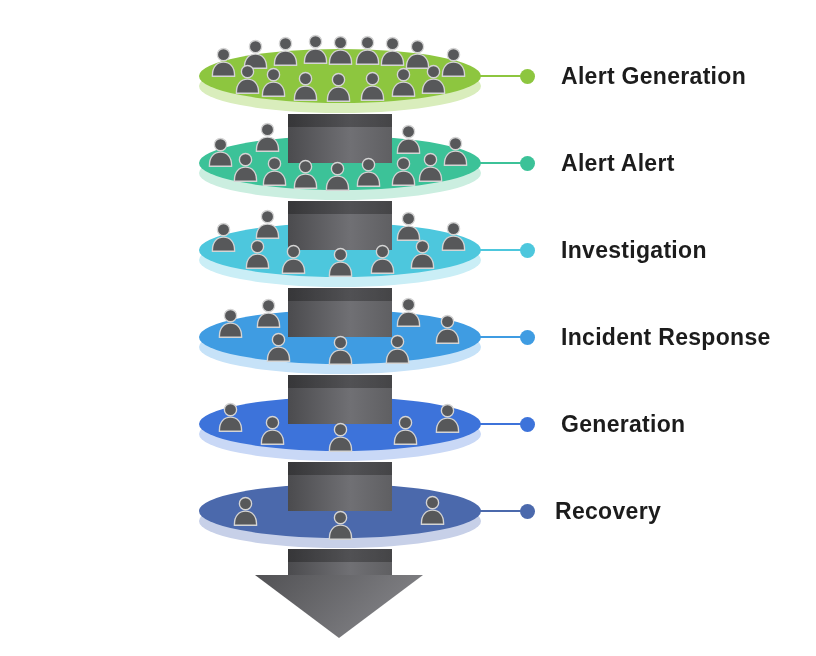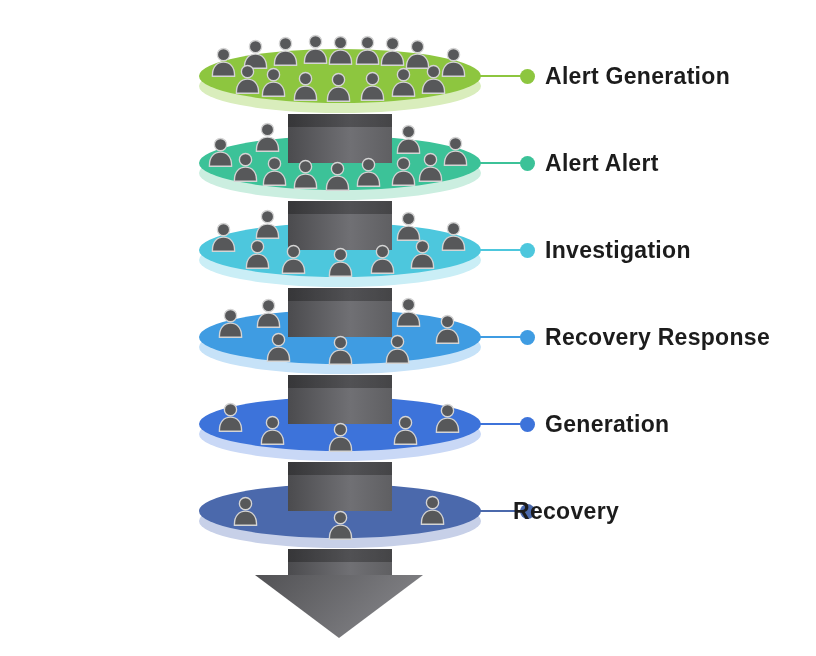--- a/index.html
+++ b/index.html
@@ -1,21 +1,21 @@
 <!DOCTYPE html>
 <html><head>
 <meta charset="utf-8">
 <style>
   html,body{margin:0;padding:0;background:#ffffff;}
   #canvas{position:relative;width:816px;height:656px;background:#ffffff;overflow:hidden;
           font-family:"Liberation Sans","DejaVu Sans",sans-serif;}
   .abs{position:absolute;}
   .ellipse{border-radius:50%;}
   .layer-label{font-size:23px;font-weight:700;letter-spacing:.3px;white-space:nowrap;
-               height:32px;line-height:32px;}
+               height:32px;line-height:32px;margin-left:16px;}
   .dot{width:15px;height:15px;border-radius:50%;}
   .cline{height:2.5px;border-radius:2px;}
   svg.person{display:block;overflow:visible;}
 </style>
 </head>
 <body>
 
 <div id="canvas" style="background: rgb(255, 255, 255);">
     <div class="abs ellipse" style="left: 199px; top: 59px; width: 282px; height: 54px; background: rgb(217, 237, 188); z-index: 1;"></div>
     <div class="abs ellipse" style="left: 199px; top: 49px; width: 282px; height: 54px; background: rgb(141, 198, 63); z-index: 2;"></div>
@@ -346,20 +346,20 @@
     <div class="abs dot" style="left: 520px; top: 68.5px; background: rgb(141, 198, 63); z-index: 6;"></div>
     <div class="abs layer-label" style="left: 545px; top: 60px; color: rgb(28, 28, 28); z-index: 6;">Alert Generation</div>
     <div class="abs cline" style="left: 476px; top: 161.75px; width: 45px; background: rgb(60, 194, 152); z-index: 1;"></div>
     <div class="abs dot" style="left: 520px; top: 155.5px; background: rgb(60, 194, 152); z-index: 6;"></div>
     <div class="abs layer-label" style="left: 545px; top: 147px; color: rgb(28, 28, 28); z-index: 6;">Alert Alert</div>
     <div class="abs cline" style="left: 476px; top: 248.75px; width: 45px; background: rgb(77, 199, 221); z-index: 1;"></div>
     <div class="abs dot" style="left: 520px; top: 242.5px; background: rgb(77, 199, 221); z-index: 6;"></div>
     <div class="abs layer-label" style="left: 545px; top: 234px; color: rgb(28, 28, 28); z-index: 6; text-align: center;">Investigation</div>
     <div class="abs cline" style="left: 476px; top: 335.75px; width: 45px; background: rgb(63, 156, 226); z-index: 1;"></div>
     <div class="abs dot" style="left: 520px; top: 329.5px; background: rgb(63, 156, 226); z-index: 6;"></div>
-    <div class="abs layer-label" style="left: 545px; top: 321px; color: rgb(28, 28, 28); z-index: 6;">Recovery Response</div>
+    <div class="abs layer-label" style="left: 545px; top: 321px; color: rgb(28, 28, 28); z-index: 6;">Incident Response</div>
     <div class="abs cline" style="left: 476px; top: 422.75px; width: 45px; background: rgb(61, 115, 218); z-index: 1;"></div>
     <div class="abs dot" style="left: 520px; top: 416.5px; background: rgb(61, 115, 218); z-index: 6;"></div>
     <div class="abs layer-label" style="left: 545px; top: 408px; color: rgb(28, 28, 28); z-index: 6;">Generation</div>
     <div class="abs cline" style="left: 476px; top: 509.75px; width: 45px; background: rgb(75, 105, 172); z-index: 1;"></div>
     <div class="abs dot" style="left: 520px; top: 503.5px; background: rgb(75, 105, 172); z-index: 6;"></div>
-    <div class="abs layer-label" style="left: 513px; top: 495px; color: rgb(28, 28, 28); z-index: 6;">Recovery</div>
+    <div class="abs layer-label" style="left: 539px; top: 495px; color: rgb(28, 28, 28); z-index: 6;">Recovery</div>
   </div>
 
 </body></html>

